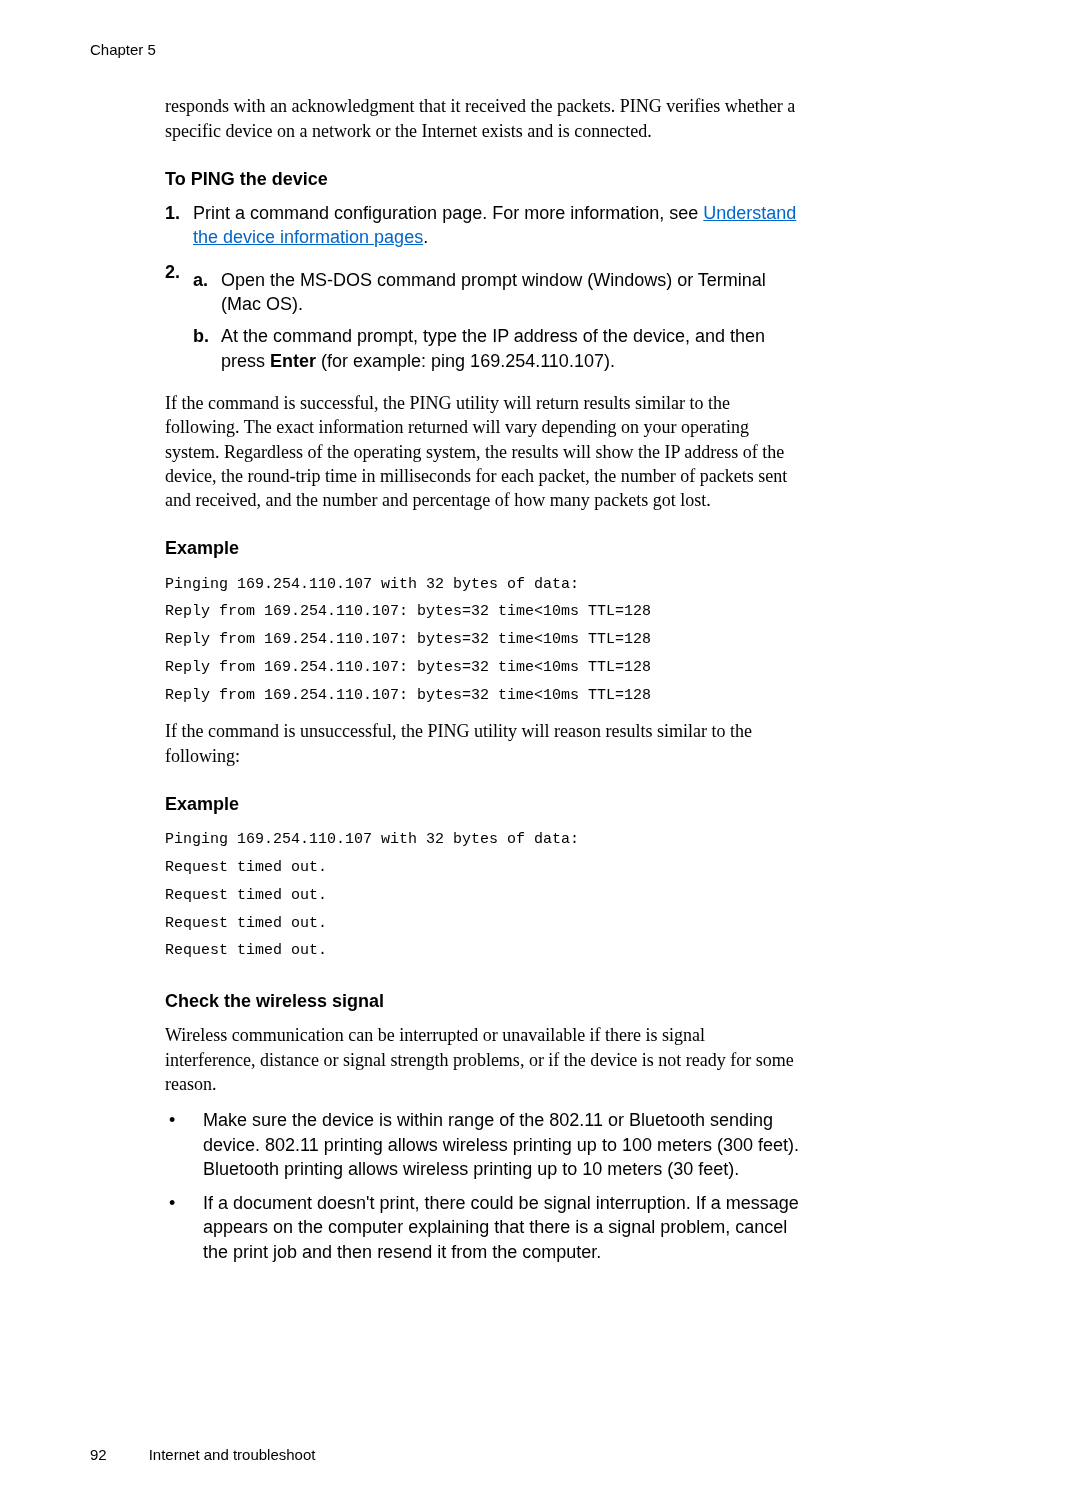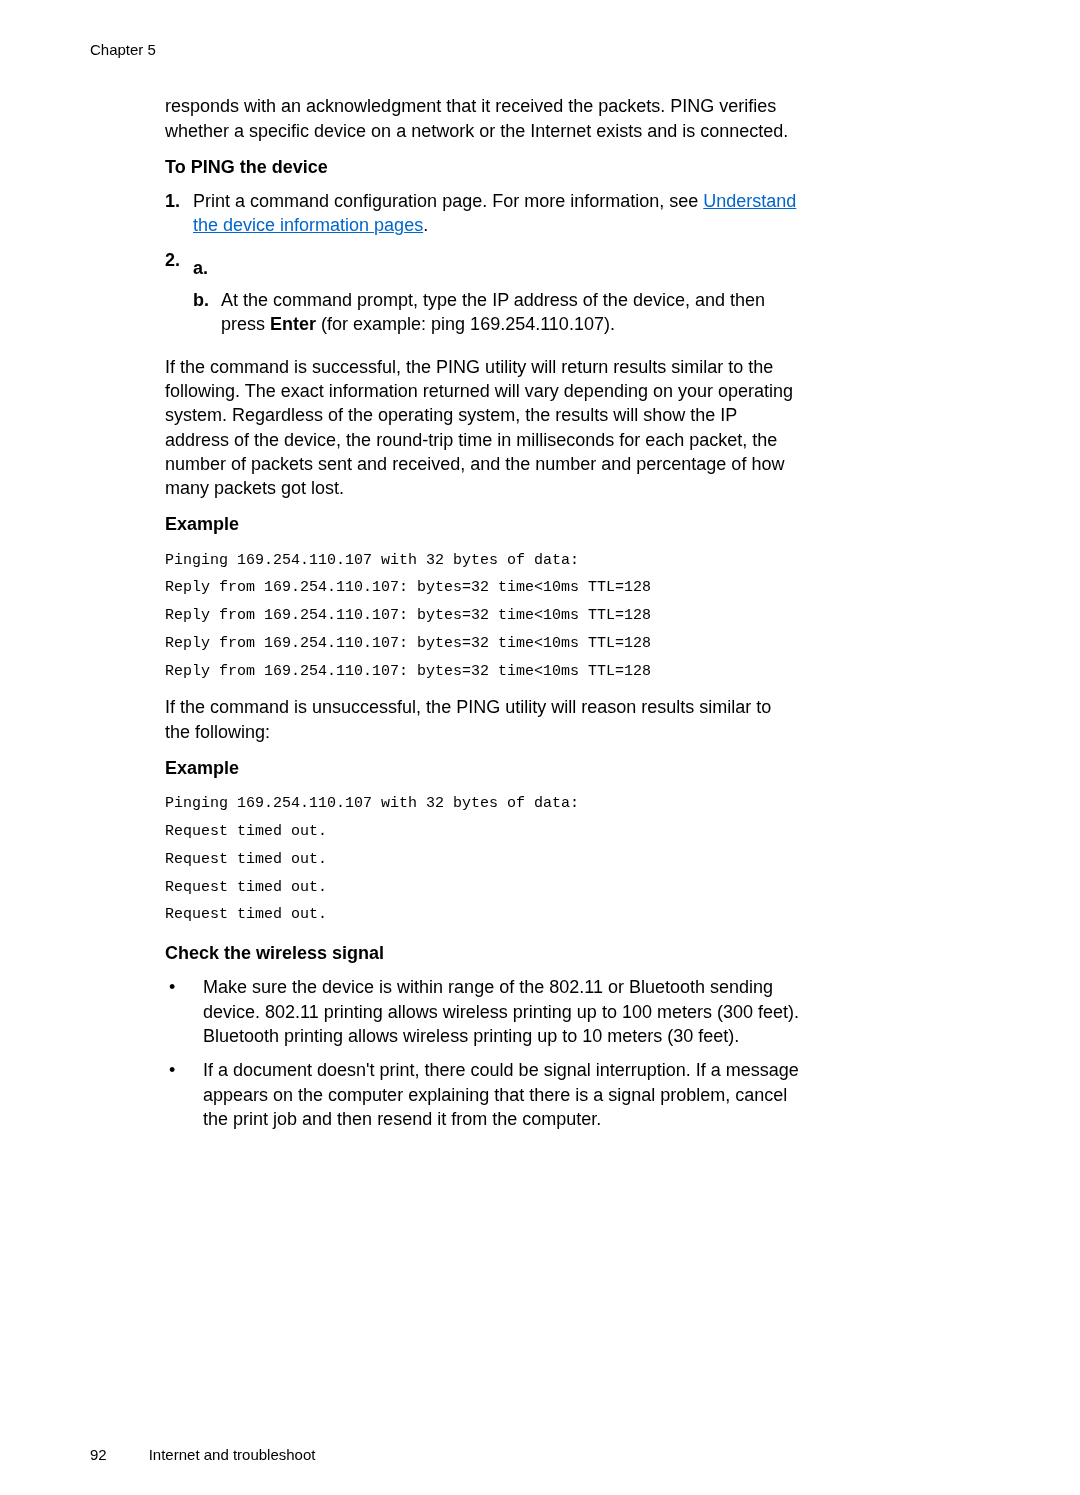--- a/index.html
+++ b/index.html
@@ -18,24 +18,24 @@
     padding: 40px 90px 30px 90px;
     position: relative;
   }
   .chapter-hdr {
     font-size: 15px;
     margin-bottom: 34px;
   }
   .content {
     margin-left: 75px;
   }
-  p { margin: 0 0 12px 0; }
+  p { margin: 0 0 12px 0; font-family: Liberation Serif, serif; }
   .section-head {
     font-weight: bold;
-    margin-top: 12px;
+    margin-top: 24px;
     margin-bottom: 10px;
   }
   .link {
     color: #0066cc;
     text-decoration: underline;
   }
   .ol-num {
     list-style: none;
     padding: 0;
     margin: 0;
@@ -110,20 +110,21 @@
         <span>
           <span>Print a command configuration page. For more information, see </span><span class="link">Understand the device information pages</span><span>.</span>
         </span>
       </li>
       <li>
         <span class="marker">2.</span>
         <span>
           <ol class="ol-alpha">
             <li>
               <span class="amarker"><span class="bold">a.</span></span>
+              <span>Open the MS-DOS command prompt window (Windows) or Terminal (Mac OS).</span>
             </li>
             <li>
               <span class="amarker"><span class="bold">b.</span></span>
               <span>
                 <span>At the command prompt, type the IP address of the device, and then press </span><span class="bold">Enter</span><span> (for example: ping 169.254.110.107).</span>
               </span>
             </li>
           </ol>
         </span>
       </li>
@@ -140,20 +141,21 @@
     <p>If the command is unsuccessful, the PING utility will reason results similar to the following:</p>
 
     <div class="section-head">Example</div>
     <div class="mono">Pinging 169.254.110.107 with 32 bytes of data:
 Request timed out.
 Request timed out.
 Request timed out.
 Request timed out.</div>
 
     <div class="section-head" style="">Check the wireless signal</div>
+    <p>Wireless communication can be interrupted or unavailable if there is signal interference, distance or signal strength problems, or if the device is not ready for some reason.</p>
 
     <ul class="ul-bullet">
       <li>
         <span class="bmarker">•</span>
         <span>Make sure the device is within range of the 802.11 or Bluetooth sending device. 802.11 printing allows wireless printing up to 100 meters (300 feet). Bluetooth printing allows wireless printing up to 10 meters (30 feet).</span>
       </li>
       <li>
         <span class="bmarker">•</span>
         <span>If a document doesn't print, there could be signal interruption. If a message appears on the computer explaining that there is a signal problem, cancel the print job and then resend it from the computer.</span>
       </li>

